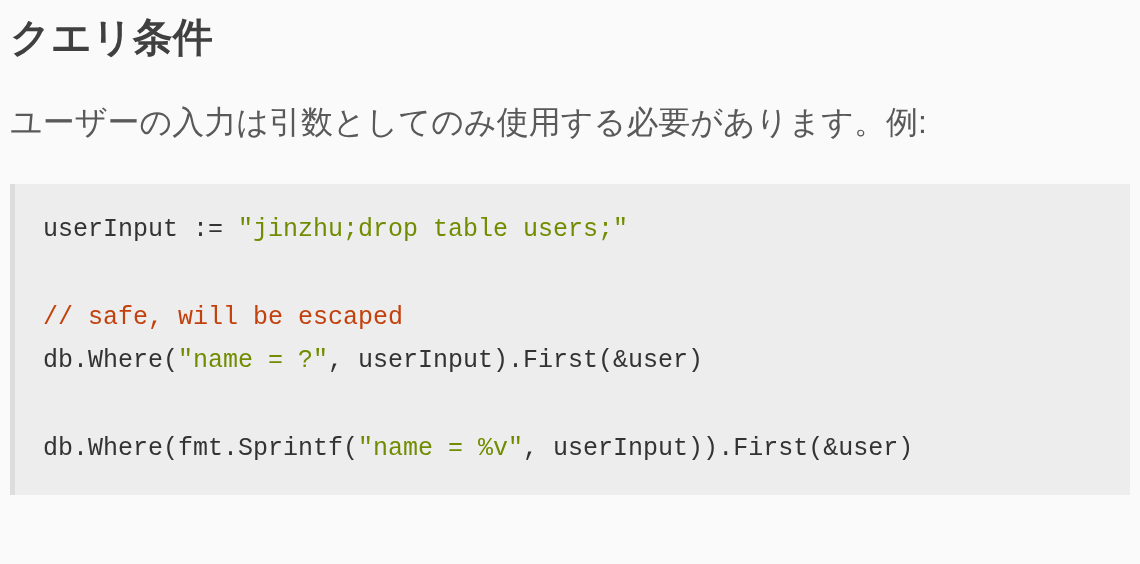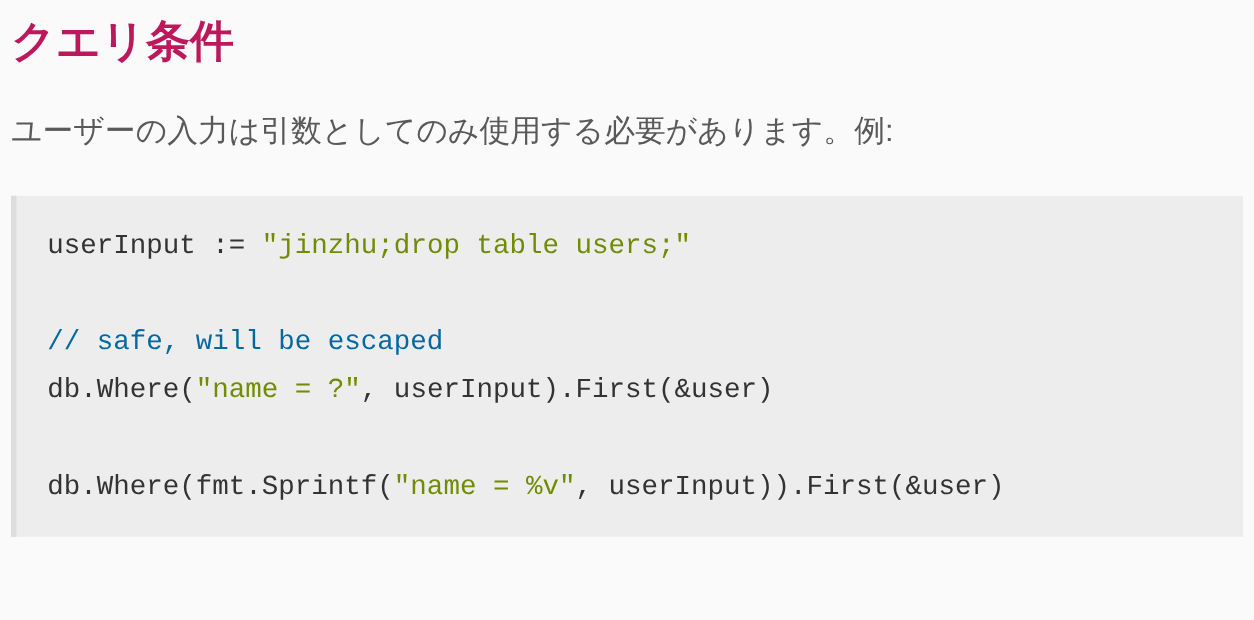--- a/index.html
+++ b/index.html
@@ -10,46 +10,46 @@
     body {
       font-family: -apple-system, BlinkMacSystemFont, "Segoe UI", "Helvetica Neue", Arial, sans-serif;
       background-color: #fafafa;
       padding: 10px;
       width: 1140px;
       height: 564px;
     }
     .heading {
       font-size: 40px;
       font-weight: 700;
-      color: #be185d;
+      color: #404040;
       margin-bottom: 32px;
     }
     .description {
-      font-size: 28px;
+      font-size: 32px;
       color: #595959;
       line-height: 1.6;
       margin-bottom: 36px;
     }
     .code-block {
       background-color: #ededed;
       border-left: 5px solid #dddddd;
       padding: 24px 28px;
       font-family: "SFMono-Regular", Consolas, "Liberation Mono", Menlo, Courier, monospace;
       font-size: 25px;
       line-height: 1.75;
       color: #333333;
     }
     .code-line {
       white-space: pre;
     }
     .tok-string {
       color: #718c00;
     }
     .tok-comment {
-      color: #0369a1;
+      color: #c2410c;
     }
   </style>
 </head>
 <body>
 
 <h2 class="heading">クエリ条件</h2>
 
 <p class="description">ユーザーの入力は引数としてのみ使用する必要があります。例:</p>
 
 <div class="code-block">

